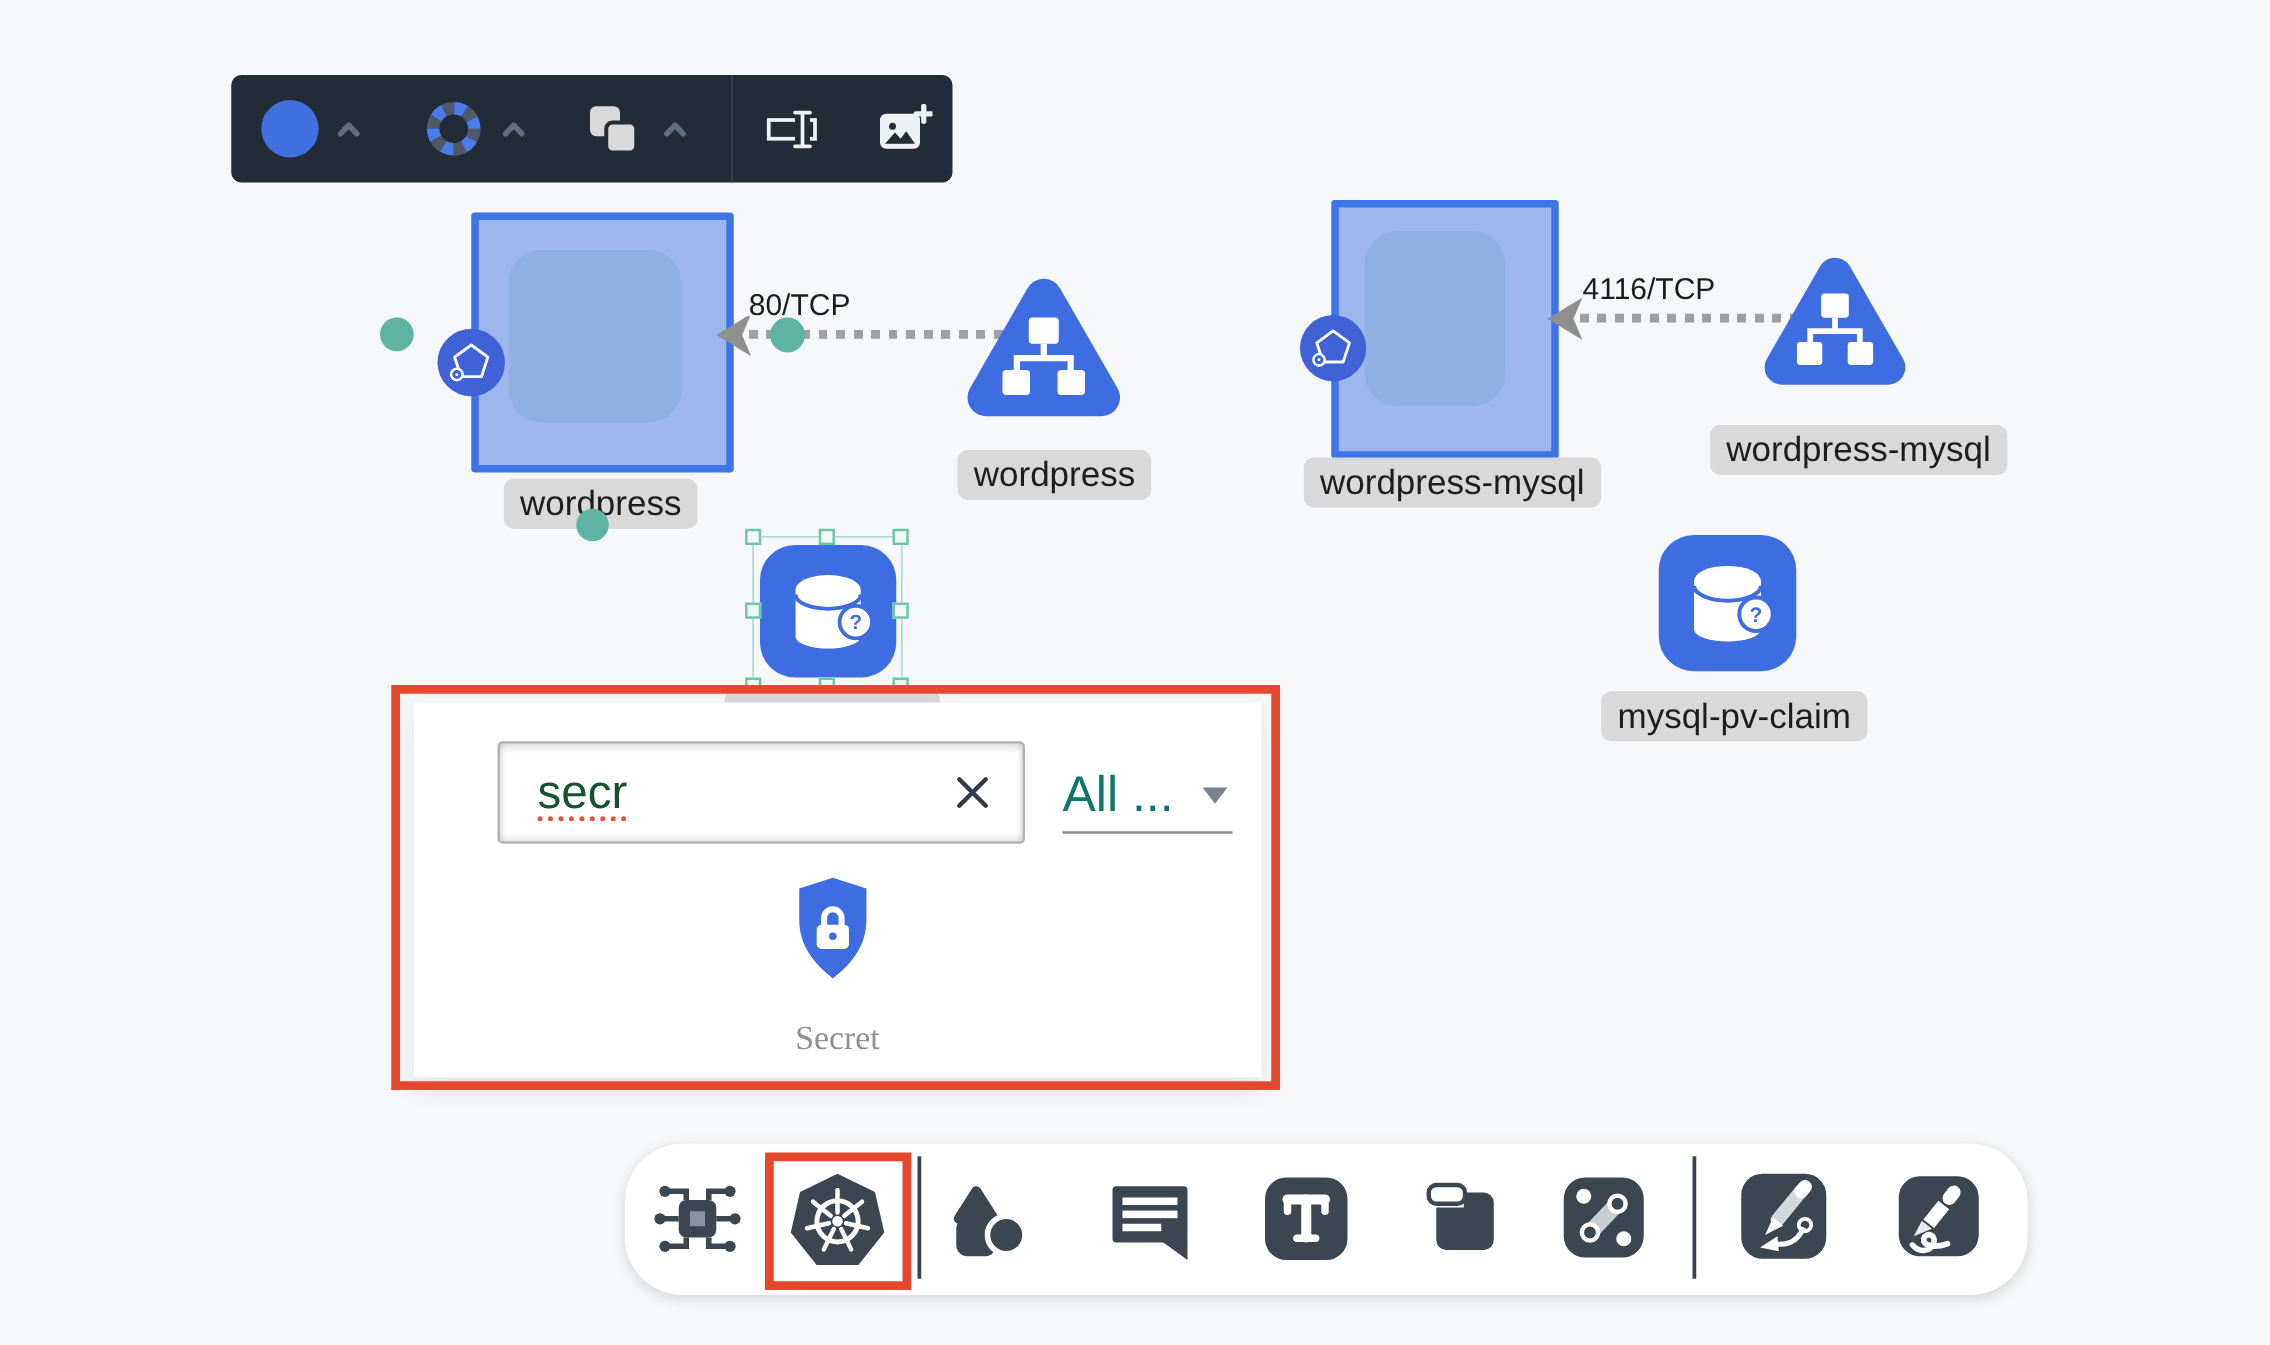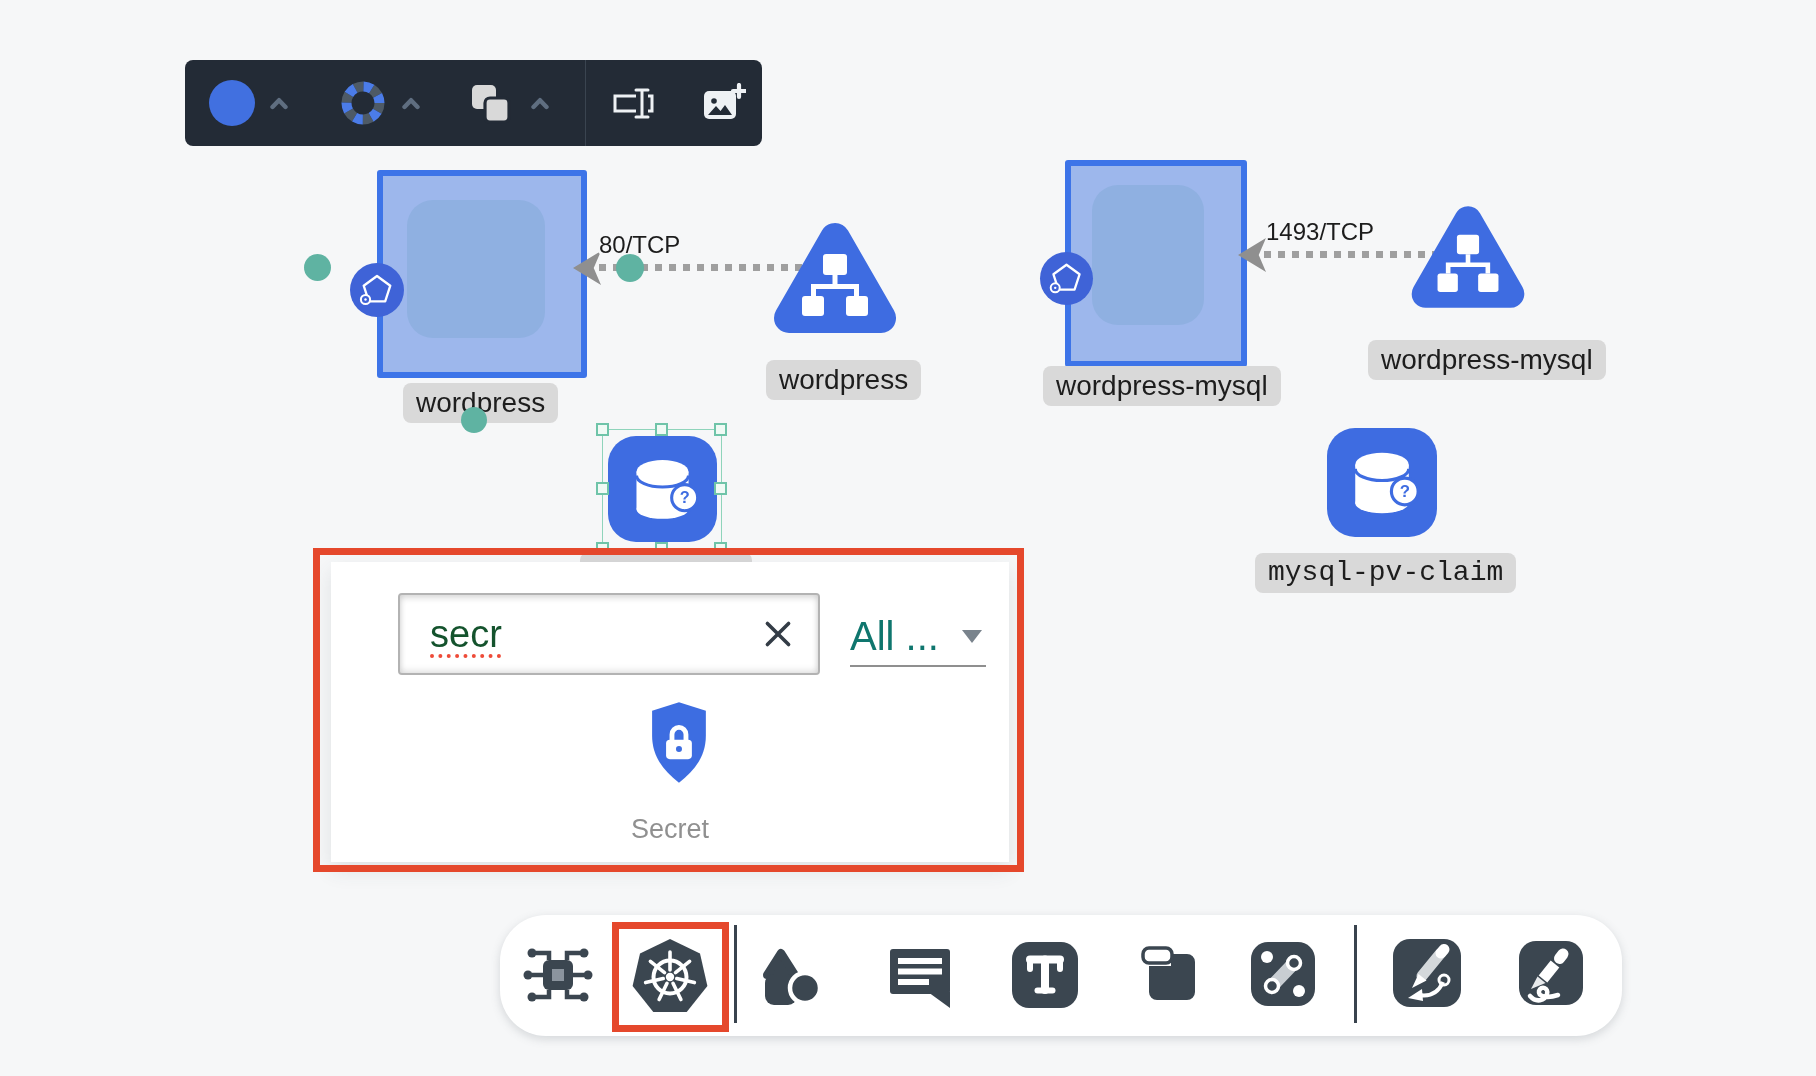--- a/index.html
+++ b/index.html
@@ -48,21 +48,21 @@
               border:2px solid #b3b3b3;border-radius:4px;background:#fff;display:flex;align-items:center;
               box-shadow:inset 0 3px 6px rgba(0,0,0,.14),inset 0 -3px 6px rgba(0,0,0,.10);}
   .search-text{flex:1;padding-left:30px;font-size:38px;color:#14532d;}
   .search-text span{text-decoration:underline dotted #ee4b38 4px;text-underline-offset:8px;}
   .clear-btn{margin-right:22px;display:flex;cursor:pointer;}
   .dropdown{position:absolute;left:519px;top:45px;width:136px;height:58px;border-bottom:2px solid #8f8f8f;
             display:flex;align-items:center;justify-content:space-between;cursor:pointer;}
   .dropdown-value{font-size:40px;color:#0f766e;}
   .dropdown-arrow{width:0;height:0;border-left:10px solid transparent;border-right:10px solid transparent;
                   border-top:13px solid #79838c;margin-right:4px;}
-  .result-item{position:absolute;left:50%;top:138px;transform:translateX(-50%);text-align:right;cursor:pointer;}
+  .result-item{position:absolute;left:50%;top:138px;transform:translateX(-50%);text-align:left;cursor:pointer;font-family:Liberation Serif, serif;}
   .result-label{margin-top:24px;font-size:27px;color:#909090;}
 
   
   .tool-dock{position:absolute;left:500px;top:915px;width:1122px;height:121px;background:#ffffff;
              border-radius:46px;box-shadow:0 3px 10px rgba(90,100,110,.22);z-index:50;}
   .dock-divider{position:absolute;width:3px;height:98px;top:10px;background:#39434e;}
   .tool{position:absolute;cursor:pointer;display:flex;}
   .ktool-frame{left:112px;top:7px;width:117px;height:110px;}
 </style>
 </head>
@@ -152,21 +152,21 @@
     <svg width="53" height="53" viewBox="0 0 54 54">
       <polygon points="27,13 40.3,22.7 35.2,38.3 18.8,38.3 13.7,22.7" fill="none" stroke="#ffffff" stroke-width="2.3" stroke-linejoin="round"></polygon>
       <circle cx="15.5" cy="36.5" r="4.6" fill="#3f63d7" stroke="#ffffff" stroke-width="2"></circle>
       <circle cx="15.5" cy="36.5" r="1.2" fill="#ffffff"></circle>
     </svg>
   </div>
   <div class="node-label" style="left:1043px;top:366px;">wordpress-mysql</div>
 
   <div class="arrowhead" style="left:1238px;top:238px;"></div>
   <div class="dotline" style="left:1264px;top:251px;width:170px;"></div>
-  <div class="edge-label" style="left:1266px;top:218px;">1493/TCP</div>
+  <div class="edge-label" style="left:1266px;top:218px;">4116/TCP</div>
 
   <div class="abs" style="left:1408px;top:190px;width:120px;height:133px;z-index:3;">
     <svg width="120" height="133" viewBox="0 0 130 131">
       <g>
         <path d="M65 26 L111 106 L19 106 Z" fill="#3e6ce1" stroke="#3e6ce1" stroke-width="30" stroke-linejoin="round"></path>
         <rect x="53" y="42" width="24" height="21" rx="3" fill="#ffffff"></rect>
         <path d="M65 63 v11 M41 74.5 h48 M43.5 74 v10 M86.5 74 v10" stroke="#ffffff" stroke-width="5" fill="none"></path>
         <rect x="32" y="84" width="22" height="20" rx="3" fill="#ffffff"></rect>
         <rect x="76" y="84" width="22" height="20" rx="3" fill="#ffffff"></rect>
       </g>
@@ -179,21 +179,21 @@
       <g>
         <ellipse cx="55" cy="37" rx="27" ry="12" fill="#ffffff"></ellipse>
         <rect x="28" y="37" width="54" height="39" fill="#ffffff"></rect>
         <ellipse cx="55" cy="76" rx="27" ry="10" fill="#ffffff"></ellipse>
         <path d="M28 41 A27 12 0 0 0 82 41" fill="none" stroke="#3e6ce1" stroke-width="3.2"></path>
         <circle cx="78" cy="64" r="13.5" fill="#ffffff" stroke="#3e6ce1" stroke-width="3.2"></circle>
         <text x="78" y="70" font-size="17" font-weight="bold" fill="#3e6ce1" text-anchor="middle">?</text>
       </g>
     </svg>
   </div>
-  <div class="node-label" style="left:1255px;top:553px;font-family:Liberation Mono, monospace;">mysql-pv-claim</div>
+  <div class="node-label" style="left:1281px;top:553px;">mysql-pv-claim</div>
 
   <div class="sel-box" style="left:602px;top:429px;width:118px;height:119px;"></div>
   <div class="squircle" style="left:608px;top:436px;width:109px;height:106px;z-index:7;">
     <svg width="109" height="106" viewBox="0 0 110 110">
       <g>
         <ellipse cx="55" cy="37" rx="27" ry="12" fill="#ffffff"></ellipse>
         <rect x="28" y="37" width="54" height="39" fill="#ffffff"></rect>
         <ellipse cx="55" cy="76" rx="27" ry="10" fill="#ffffff"></ellipse>
         <path d="M28 41 A27 12 0 0 0 82 41" fill="none" stroke="#3e6ce1" stroke-width="3.2"></path>
         <circle cx="78" cy="64" r="13.5" fill="#ffffff" stroke="#3e6ce1" stroke-width="3.2"></circle>

